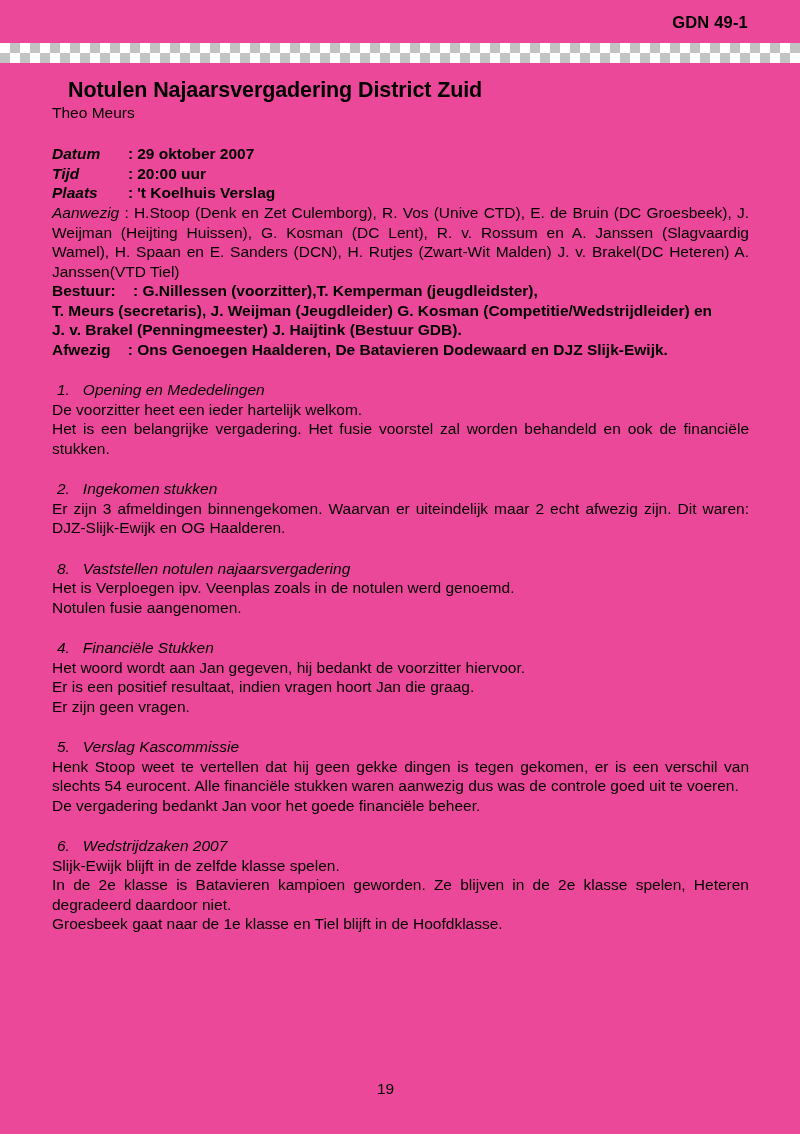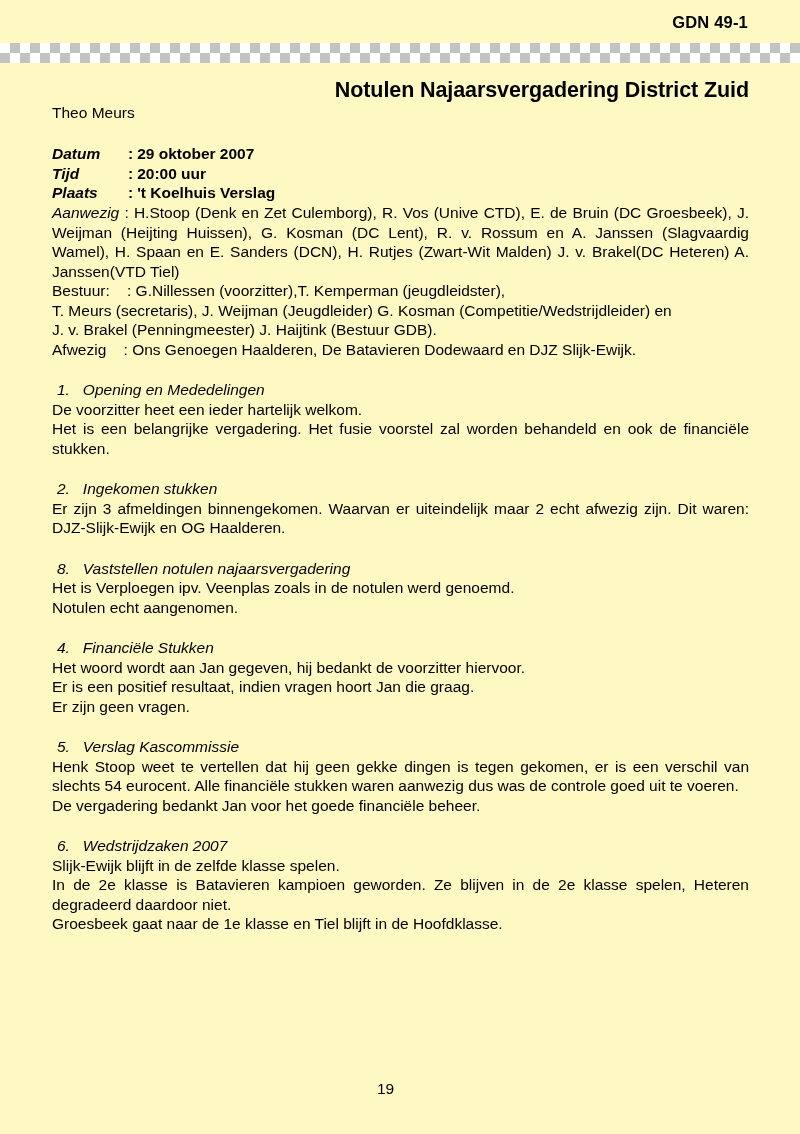--- a/index.html
+++ b/index.html
@@ -8,21 +8,21 @@
     background: #ffffff;
   }
   body {
     font-family: "Liberation Sans", sans-serif;
     color: #000000;
   }
   .page {
     position: relative;
     width: 800px;
     height: 1134px;
-    background: #fef9c3;
+    background: #ec4899;
     overflow: hidden;
     box-sizing: border-box;
   }
 
   
   .page-header {
     position: absolute;
     top: 14px;
     left: 52px;
     right: 52px;
@@ -56,23 +56,22 @@
     position: absolute;
     top: 78px;
     left: 52px;
     width: 697px;
   }
 
   .doc-title {
     font-size: 21.5px;
     font-weight: bold;
     line-height: 1.12;
-    margin: 0 0 1px 0;
+    margin: 0 0 1px 16px;
     letter-spacing: -0.1px;
-    text-align: right;
   }
   .doc-author {
     font-size: 15.5px;
     line-height: 1.25;
     margin: 0;
   }
 
   .meta-block {
     margin-top: 22px;
     font-size: 15.5px;
@@ -105,20 +104,21 @@
     margin: 0;
   }
   .flow-para .lead-label {
     font-style: italic;
   }
   .plain-line {
     font-size: 15.5px;
     line-height: 1.26;
     margin: 0;
     white-space: nowrap;
+    font-weight: bold;
   }
 
   .section {
     margin-top: 21px;
   }
   .section-heading {
     font-size: 15.5px;
     font-style: italic;
     line-height: 1.26;
     margin: 0 0 0 5px;
@@ -208,21 +208,21 @@
       <div class="section-heading">2.   Ingekomen stukken</div>
       <div class="section-body">
         <p class="justified">Er zijn 3 afmeldingen binnengekomen. Waarvan er uiteindelijk maar 2 echt afwezig zijn. Dit waren: DJZ-Slijk-Ewijk en OG Haalderen.</p>
       </div>
     </div>
 
     <div class="section">
       <div class="section-heading">8.   Vaststellen notulen najaarsvergadering</div>
       <div class="section-body">
         <p>Het is Verploegen ipv. Veenplas zoals in de notulen werd genoemd.</p>
-        <p>Notulen echt aangenomen.</p>
+        <p>Notulen fusie aangenomen.</p>
       </div>
     </div>
 
     <div class="section">
       <div class="section-heading">4.   Financiële Stukken</div>
       <div class="section-body">
         <p>Het woord wordt aan Jan gegeven, hij bedankt de voorzitter hiervoor.</p>
         <p>Er is een positief resultaat, indien vragen hoort Jan die graag.</p>
         <p>Er zijn geen vragen.</p>
       </div>

